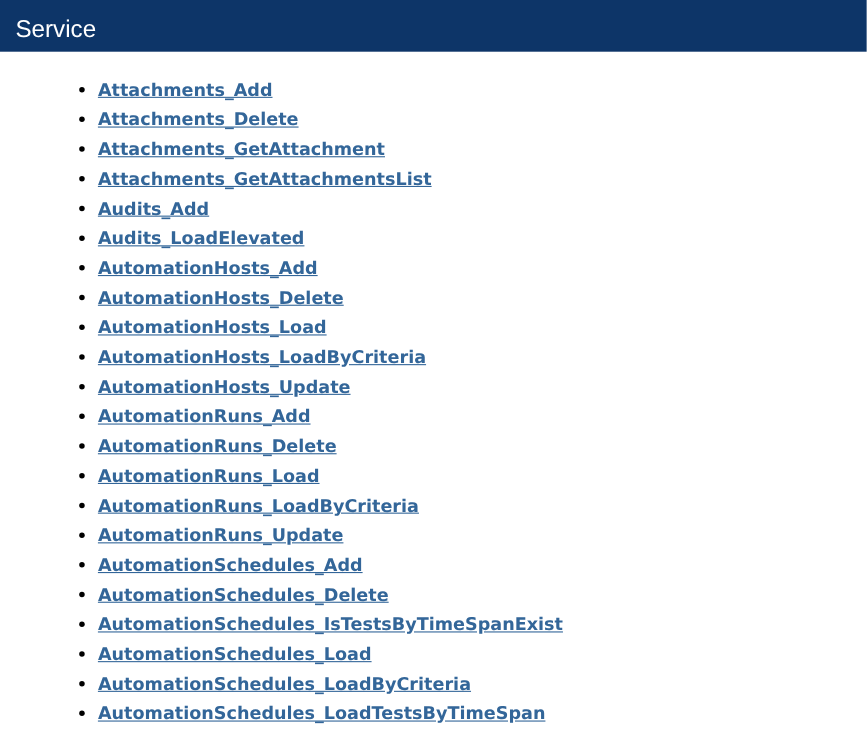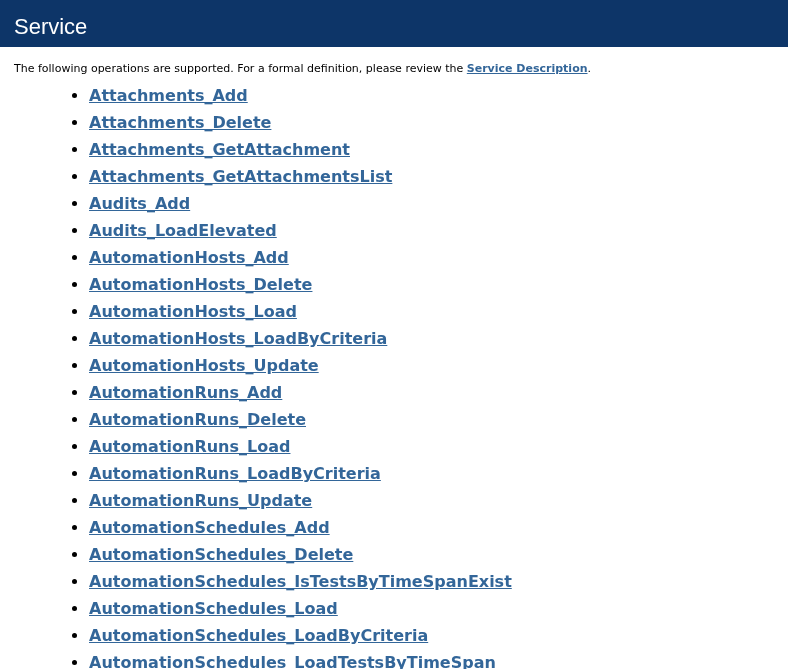--- a/index.html
+++ b/index.html
@@ -62,21 +62,20 @@
   }
 </style>
 </head>
 <body>
 
 <div class="page">
   <div class="heading">
     <h1>Service</h1>
   </div>
   <div class="content">
-    <p class="intro"><span>The following operations are supported. For a formal definition, please review the </span><a href="#" class="desc-link">Service Description</a><span>.</span></p>
     <ul class="ops">
         <li><a href="#">Attachments_Add</a></li>
         <li><a href="#">Attachments_Delete</a></li>
         <li><a href="#">Attachments_GetAttachment</a></li>
         <li><a href="#">Attachments_GetAttachmentsList</a></li>
         <li><a href="#">Audits_Add</a></li>
         <li><a href="#">Audits_LoadElevated</a></li>
         <li><a href="#">AutomationHosts_Add</a></li>
         <li><a href="#">AutomationHosts_Delete</a></li>
         <li><a href="#">AutomationHosts_Load</a></li>

